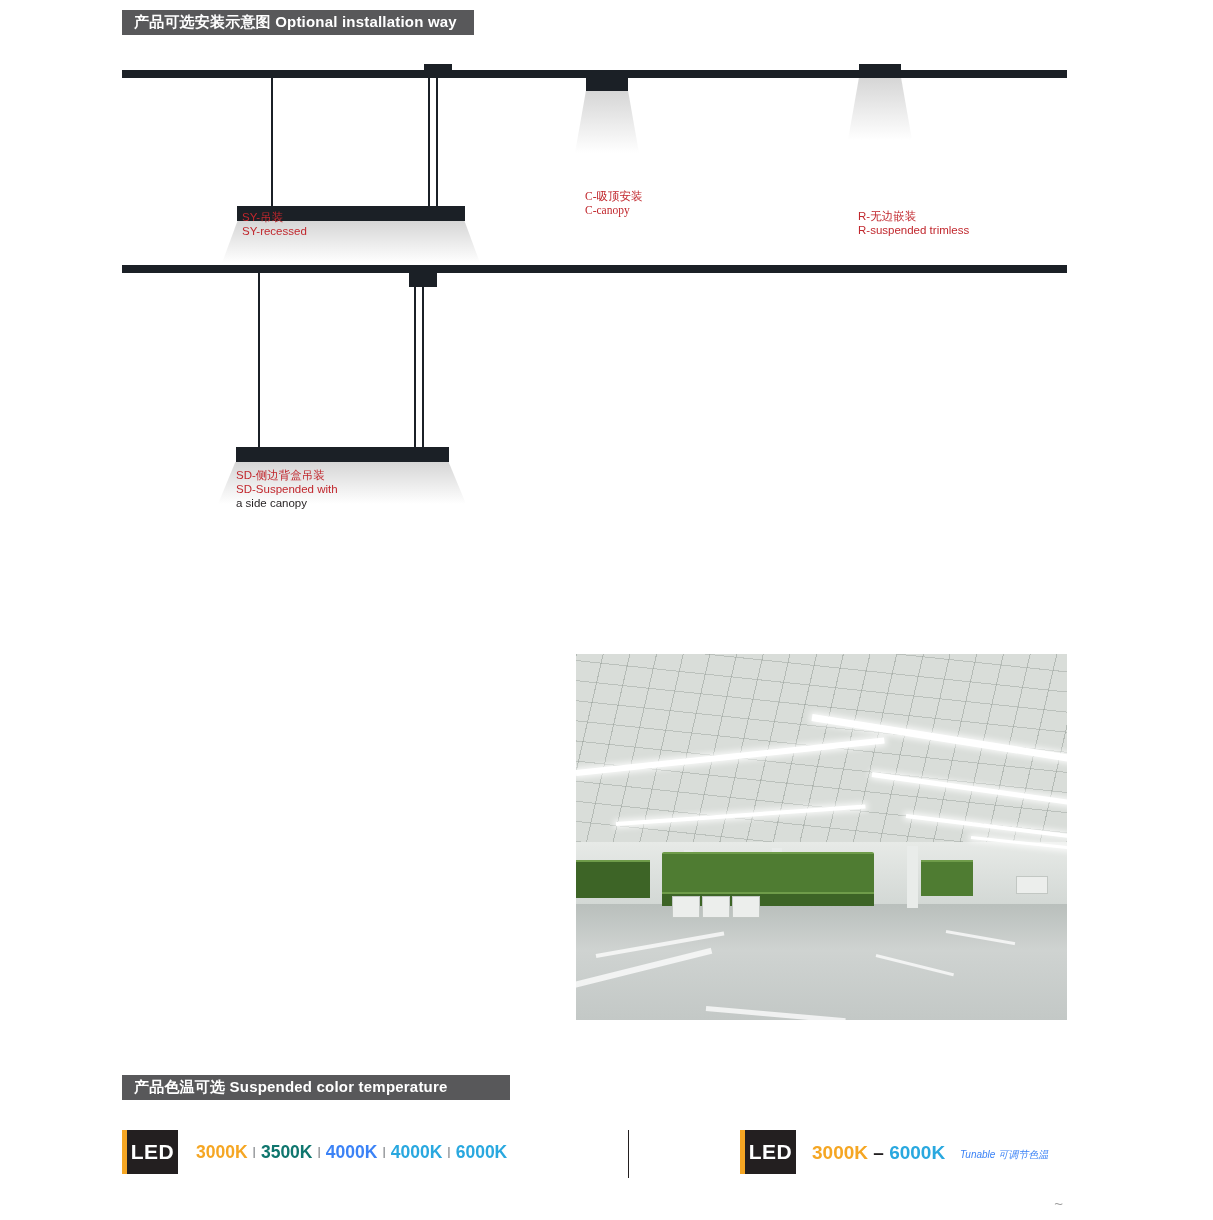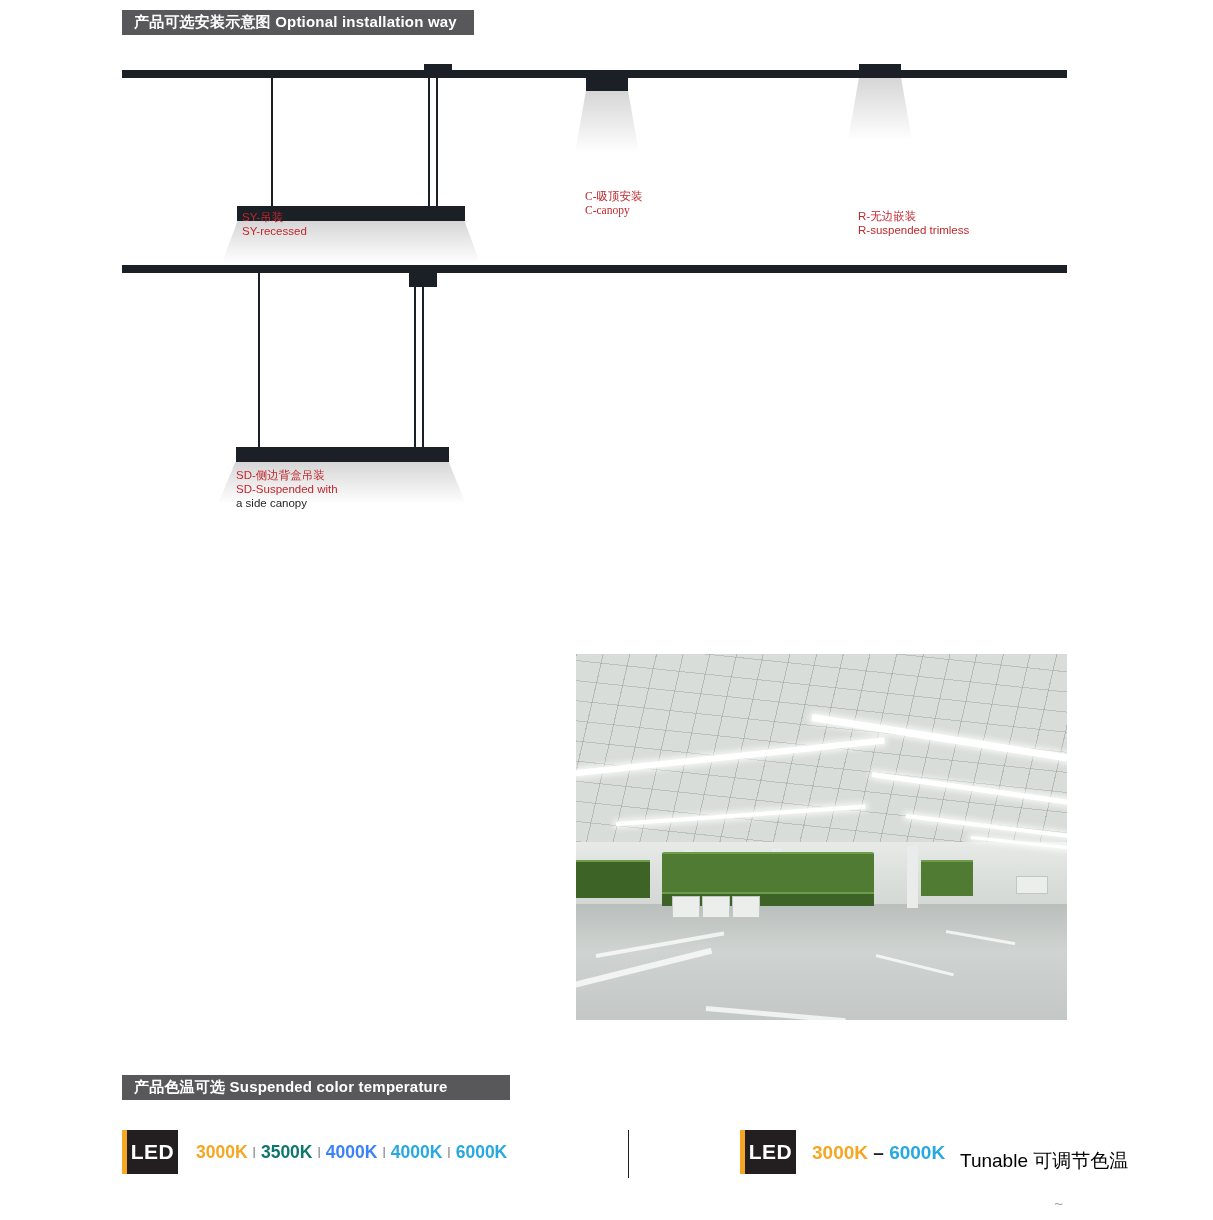--- a/index.html
+++ b/index.html
@@ -171,23 +171,24 @@
     font-weight: normal;
     font-size: 15px;
   }
   .vdiv {
     position: absolute;
     width: 1px;
     background: #231f20;
   }
   .tunable {
     position: absolute;
-    font-size: 19px;
-    color: #000000;
-    white-space: nowrap;
+    font-size: 10px;
+    color: #3b82f6;
+    white-space: nowrap;
+    font-style: italic;
   }
   .range {
     position: absolute;
     font-size: 19px;
     font-weight: bold;
     white-space: nowrap;
   }
 
   #page-squiggle {
     position: absolute;

